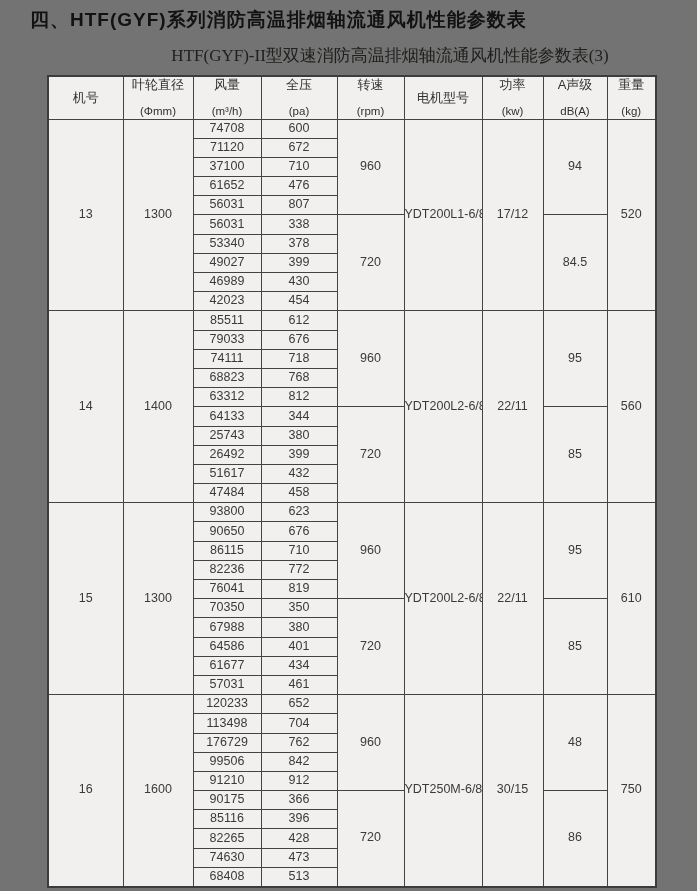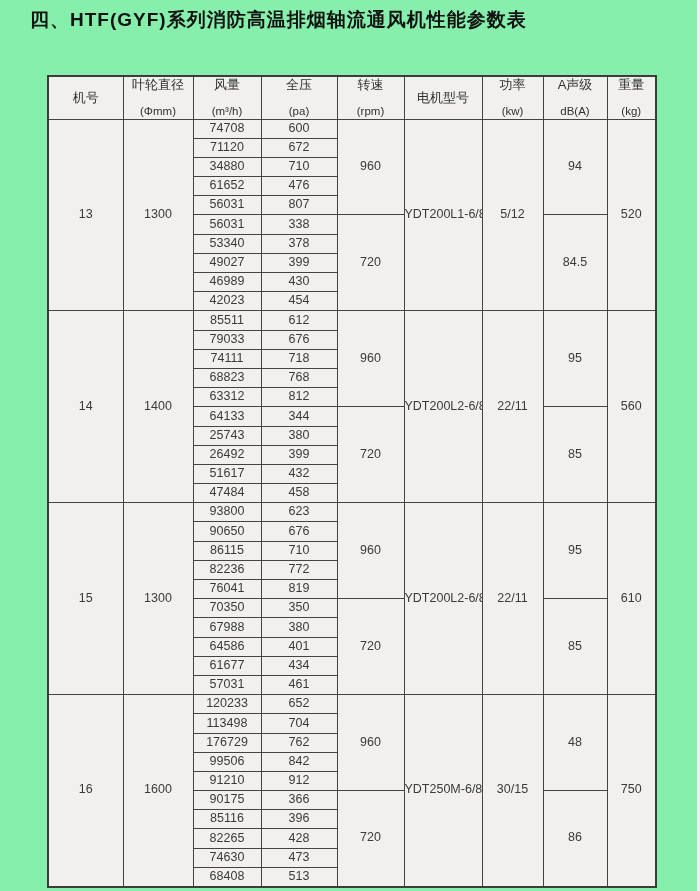--- a/index.html
+++ b/index.html
@@ -10,21 +10,21 @@
     width: 700px;
     height: 891px;
     background: #f1f0ee;
     font-family: "Liberation Sans", sans-serif;
     overflow: hidden;
   }
   .page {
     position: relative;
     width: 697px;
     height: 891px;
-    background: #86efac;
+    background: #737373;
   }
   .doc-title {
     position: absolute;
     left: 30px;
     top: 7px;
     margin: 0;
     font-size: 19px;
     font-weight: bold;
     letter-spacing: 1px;
     color: #121212;
@@ -74,20 +74,21 @@
   .h-unit  { font-size: 11.5px; margin-top: 12px; text-align: center; }
   td[data-name="cell-motor"] { font-size: 12px; }
 </style>
 </head>
 <body>
 
 <div class="page" data-name="document-page">
 
   <h1 class="doc-title" data-name="page-title">四、HTF(GYF)系列消防高温排烟轴流通风机性能参数表</h1>
 
+  <h2 class="doc-subtitle" data-name="table-subtitle">HTF(GYF)-II型双速消防高温排烟轴流通风机性能参数表(3)</h2>
 
   <table class="perf" data-name="fan-performance-table">
     <colgroup>
       <col style="width:75px">
       <col style="width:70px">
       <col style="width:68px">
       <col style="width:76px">
       <col style="width:67px">
       <col style="width:78px">
       <col style="width:61px">
@@ -133,30 +134,30 @@
         </tr>
     </thead>
     <tbody id="table-body">
         <tr data-name="table-row">
           <td rowspan="10" data-name="cell-model">13</td>
           <td rowspan="10" data-name="cell-diameter">1300</td>
           <td data-name="cell-flow">74708</td>
           <td data-name="cell-pressure">600</td>
           <td rowspan="5" data-name="cell-speed">960</td>
           <td rowspan="10" data-name="cell-motor">YDT200L1-6/8</td>
-          <td rowspan="10" data-name="cell-power">5/12</td>
+          <td rowspan="10" data-name="cell-power">17/12</td>
           <td rowspan="5" data-name="cell-noise">94</td>
           <td rowspan="10" data-name="cell-weight">520</td>
         </tr>
         <tr data-name="table-row">
           <td data-name="cell-flow">71120</td>
           <td data-name="cell-pressure">672</td>
         </tr>
         <tr data-name="table-row">
-          <td data-name="cell-flow">34880</td>
+          <td data-name="cell-flow">37100</td>
           <td data-name="cell-pressure">710</td>
         </tr>
         <tr data-name="table-row">
           <td data-name="cell-flow">61652</td>
           <td data-name="cell-pressure">476</td>
         </tr>
         <tr data-name="table-row">
           <td data-name="cell-flow">56031</td>
           <td data-name="cell-pressure">807</td>
         </tr>

